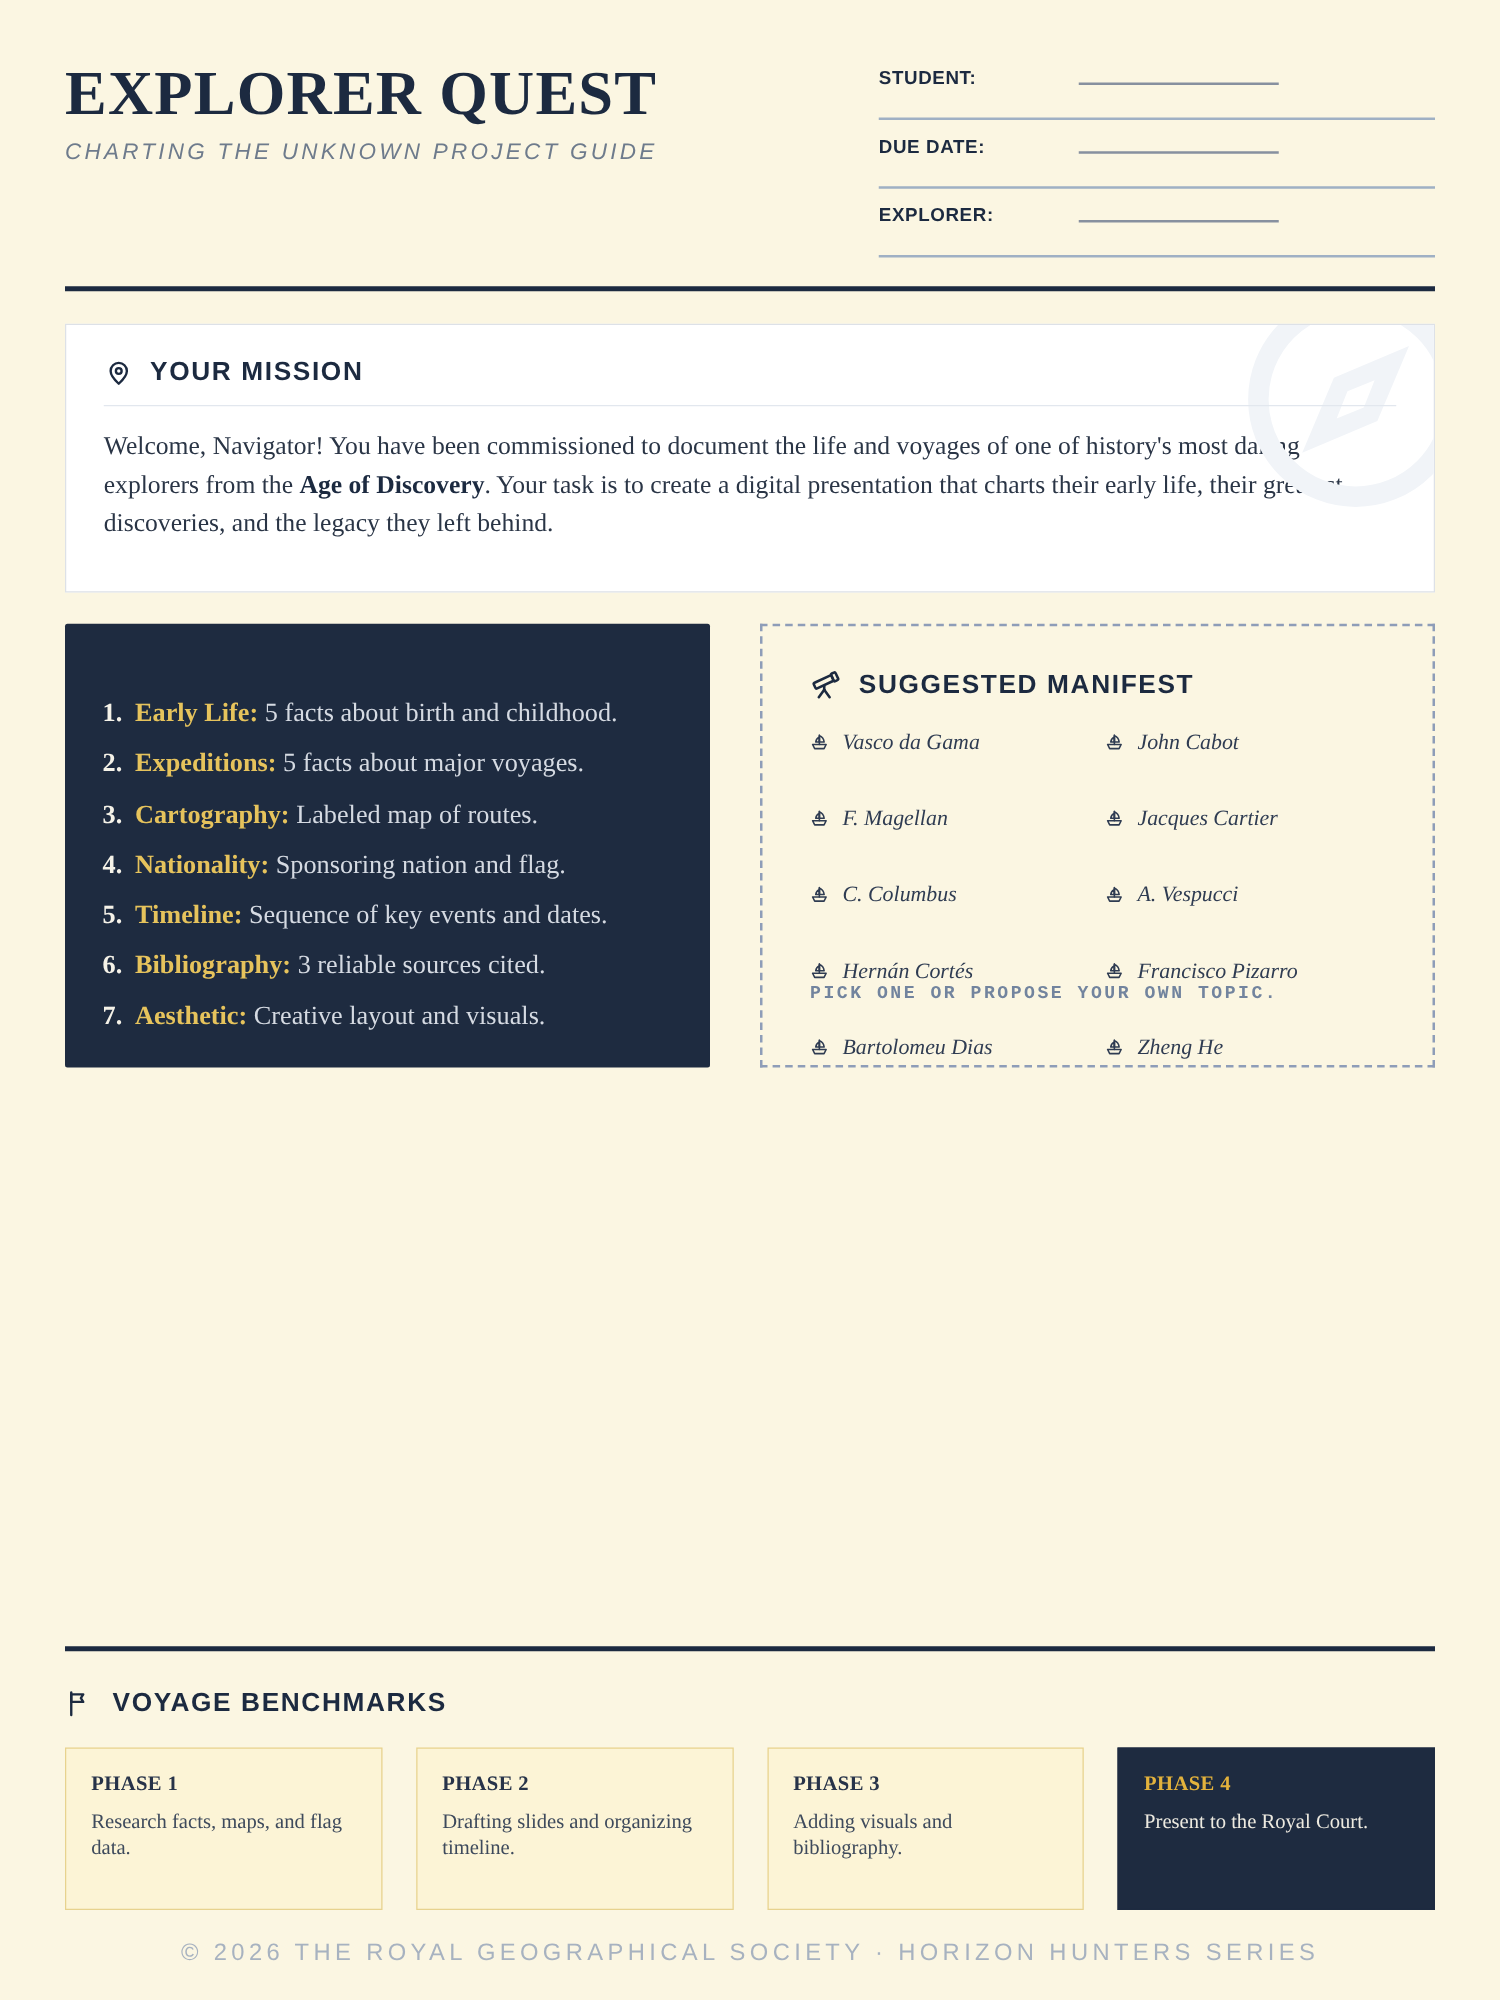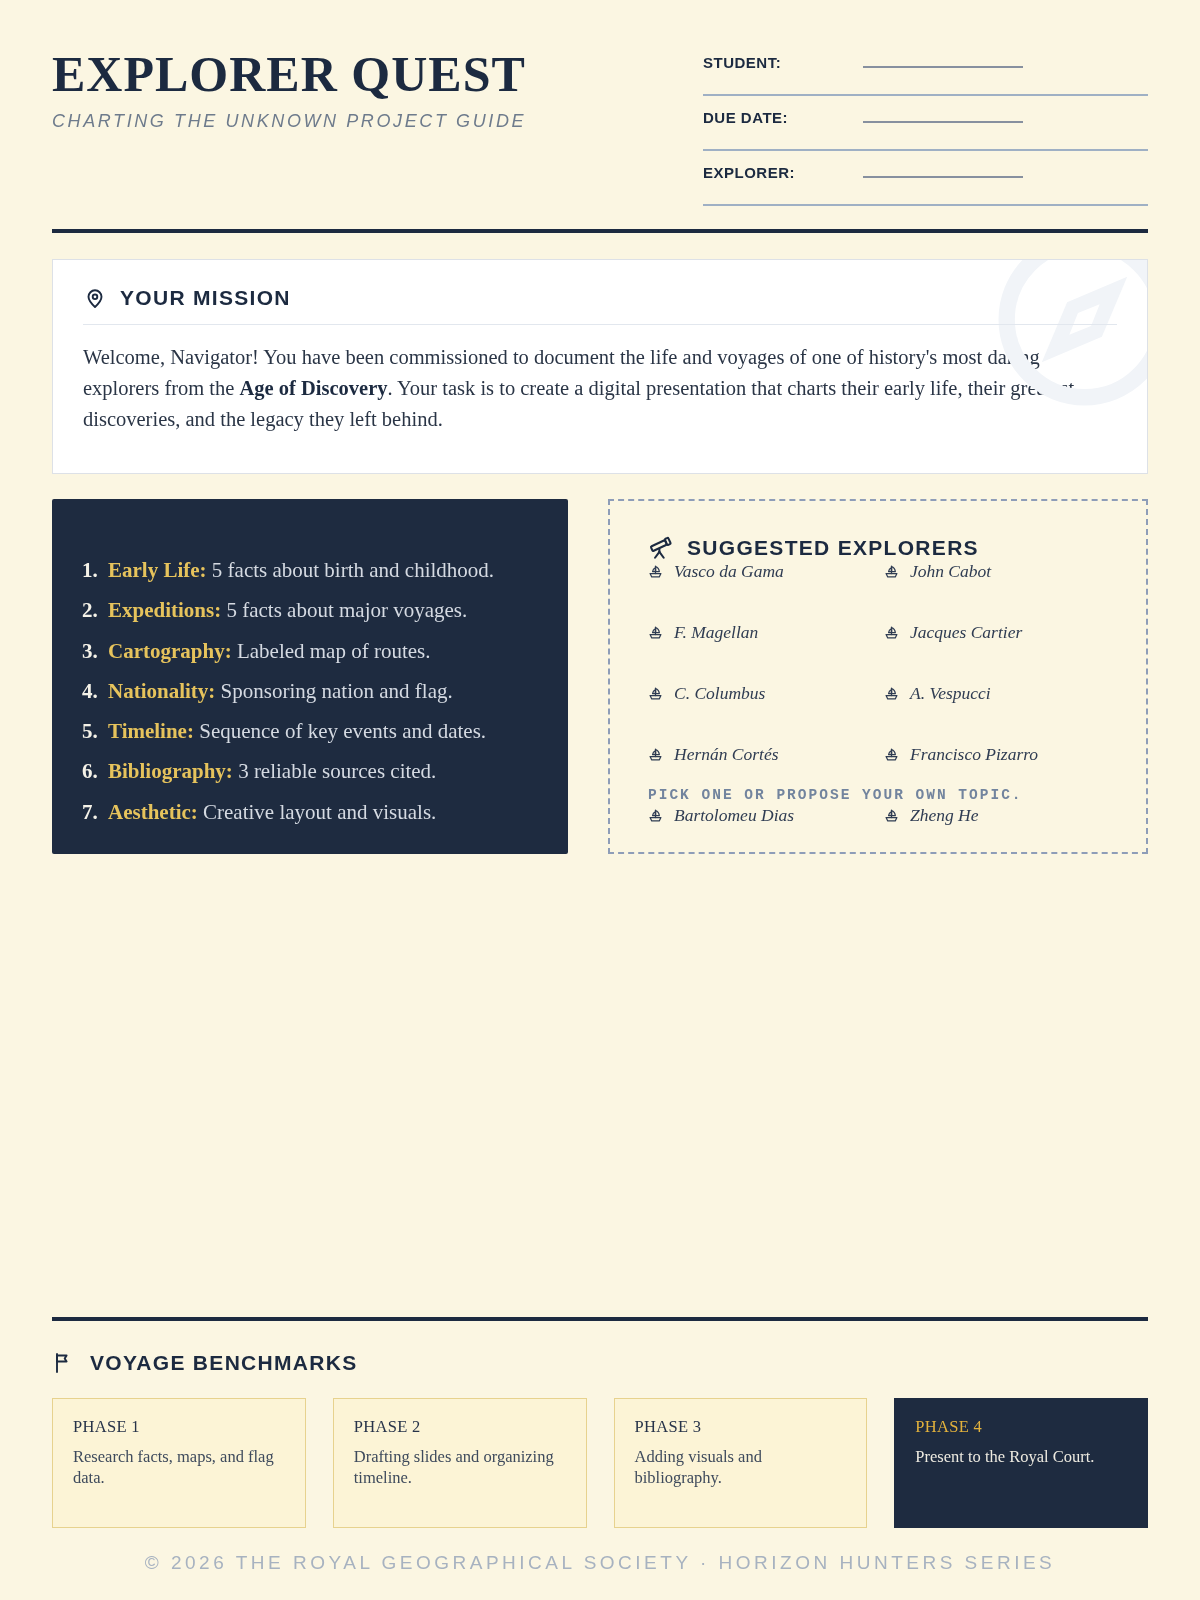--- a/index.html
+++ b/index.html
@@ -63,21 +63,21 @@
   }
   .m-num  { font-weight:700; color:#F5F2E8; display:inline-block; width:26px; }
   .m-term { font-weight:700; color:#E6C35C; }
   .m-desc { color:#D5DAE2; }
 
   .explorers {
     flex:1; height:355px; border:2px dashed #8E9DB8;
     padding:34px 38px; position:relative;
   }
   .exp-grid {
-    display:grid; grid-template-rows:repeat(5, auto);
+    margin-top:22px; display:grid; grid-template-rows:repeat(5, auto);
     grid-auto-flow:column; row-gap:11px; column-gap:24px; width:440px;gap:40px;
   }
   .exp-item {
     display:flex; align-items:center; gap:11px;
     font-family:"Liberation Serif", "DejaVu Serif", serif;
     font-style:italic; font-size:17.5px; color:#2F3C52;
   }
   .exp-note {
     position:absolute; left:38px; bottom:49px;
     font-family:Liberation Mono, monospace;
@@ -85,21 +85,21 @@
   }
 
   
   .rule2 { height:4px; background:#1C2A40; margin-top:463px; }
   .bench-head { display:flex; align-items:center; gap:14px; margin-top:30px; }
   .phases { display:flex; gap:27px; margin-top:23px; }
   .phase {
     flex:1; height:130px; background:#FCF4D6; border:1px solid #E7D28E;
     padding:18px 20px; font-family:"Liberation Serif", "DejaVu Serif", serif;
   }
-  .phase-title { font-weight:400; font-size:16.5px; letter-spacing:.3px; color:#273349; margin-bottom:9px; }
+  .phase-title { font-weight:700; font-size:16.5px; letter-spacing:.3px; color:#273349; margin-bottom:9px; }
   .phase-desc  { font-size:16.5px; color:#3E4A5C; line-height:1.3; max-width:205px; }
   .phase--dark { background:#1E2B40; border-color:#1E2B40; }
   .phase--dark .phase-title { color:#E3B23C; }
   .phase--dark .phase-desc  { color:#EDEAE0; }
 
   .footer {
     text-align:center; margin-top:24px;
     font-size:19px; letter-spacing:3.5px; color:#A7B2C0;
   }
 
@@ -196,21 +196,21 @@
           <svg width="26" height="26" viewBox="0 0 24 24" fill="none" stroke="#1C2A40" stroke-width="1.9" stroke-linecap="round" stroke-linejoin="round">
             <g transform="rotate(-25 11 9)">
               <rect x="2.5" y="7" width="14.5" height="4.6" rx="1"></rect>
               <rect x="17" y="6.2" width="3.6" height="6.2" rx="1"></rect>
             </g>
             <line x1="10.5" y1="13" x2="10.5" y2="15.5"></line>
             <line x1="10.5" y1="15.5" x2="6.5" y2="21"></line>
             <line x1="10.5" y1="15.5" x2="14.5" y2="21"></line>
           </svg>
         </span>
-        <span class="section-title">SUGGESTED EXPLORERS</span>
+        <span class="section-title">SUGGESTED MANIFEST</span>
       </div>
       <div class="exp-grid">
 
           <div class="exp-item">
             <span class="icon">
               <svg width="15" height="15" viewBox="0 0 18 18" fill="none" stroke="#2F3C52" stroke-width="1.5" stroke-linecap="round" stroke-linejoin="round">
                 <path d="M2.5 11.5h13l-2 4h-9z"></path>
                 <line x1="9" y1="2.5" x2="9" y2="11.5"></line>
                 <path d="M9 3.2c2.6.8 4.2 2.8 4.6 6H9z"></path>
                 <path d="M9 4.5C7 5.2 5.8 6.8 5.5 9.2H9z"></path>

